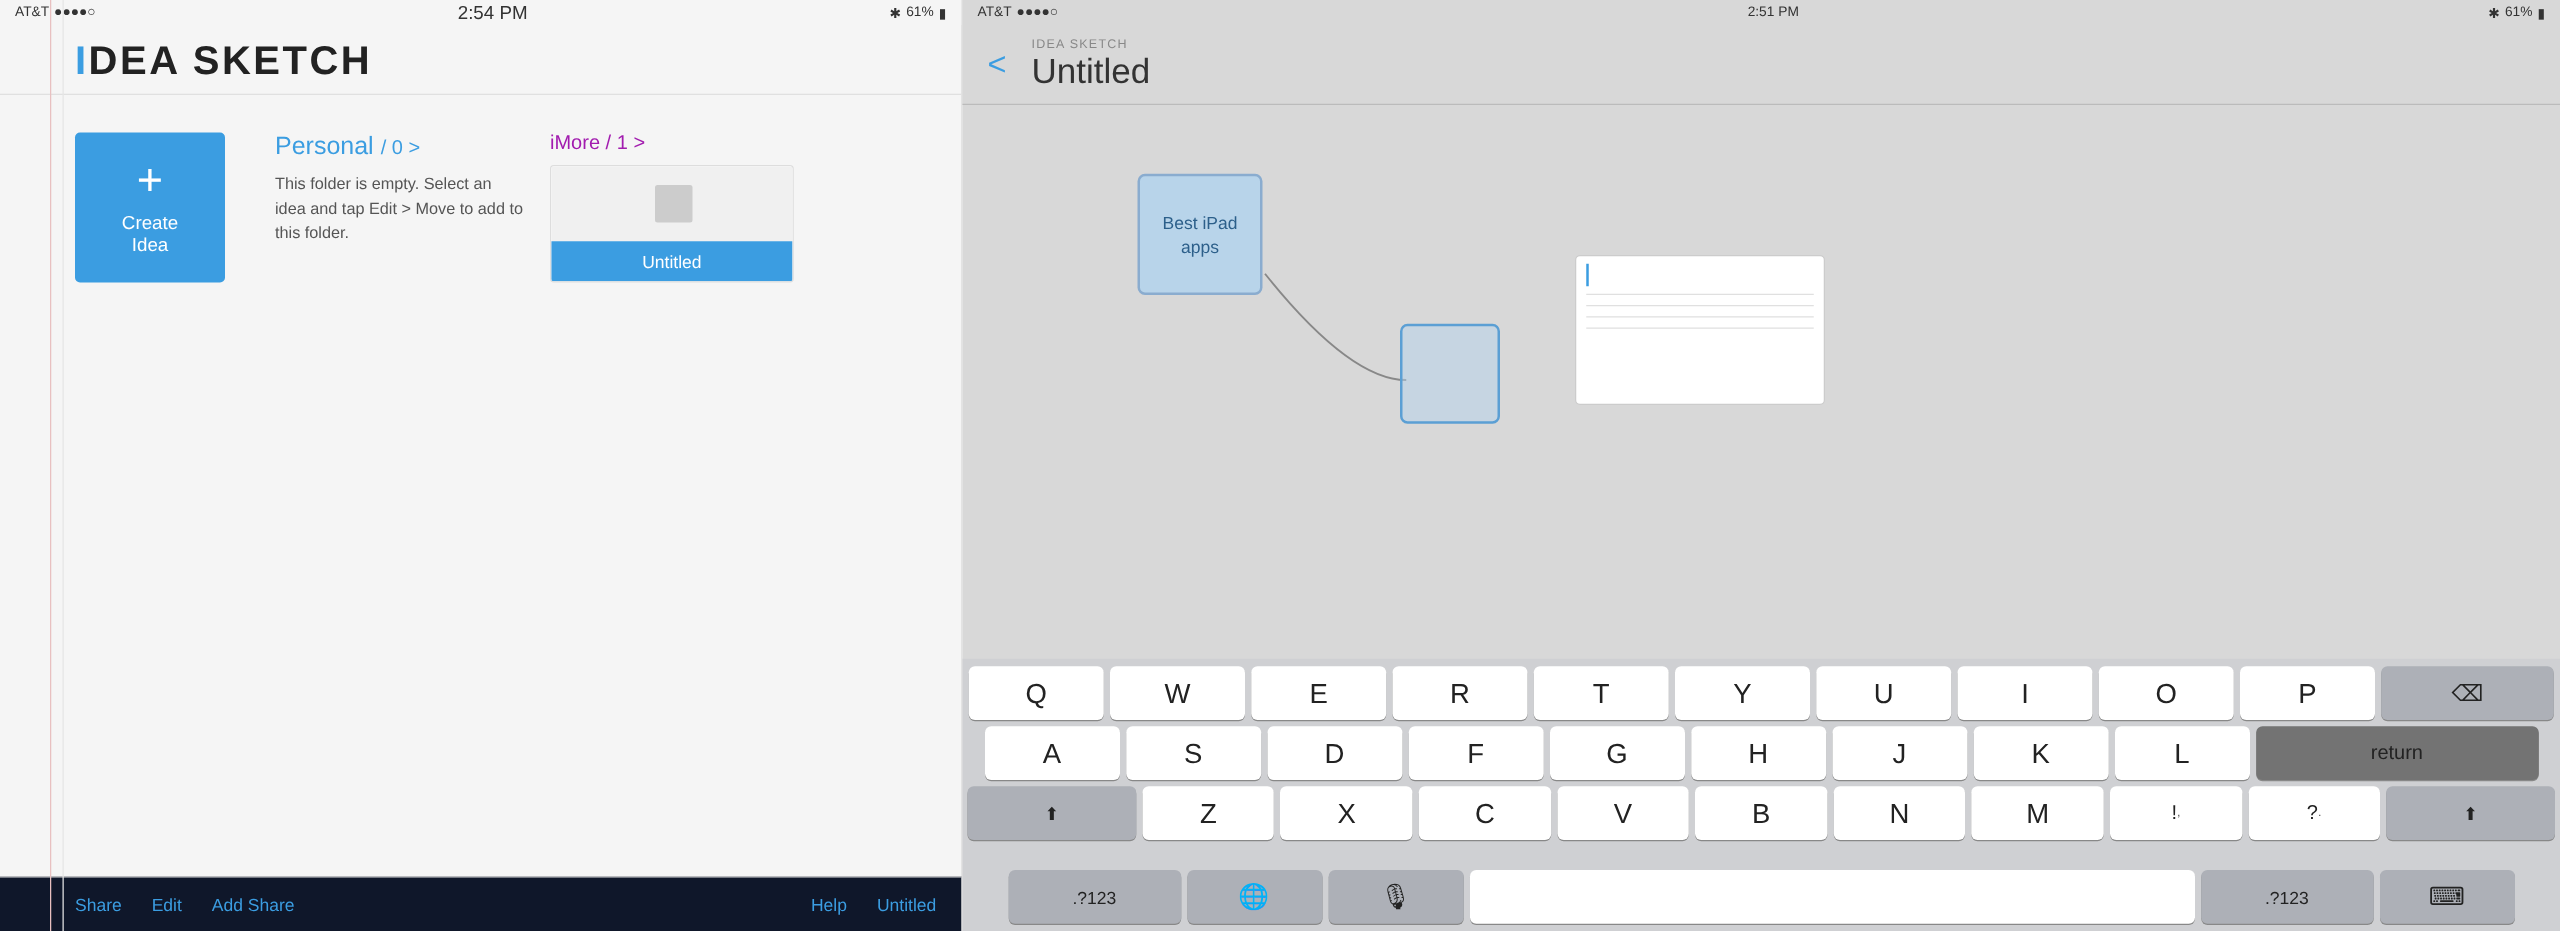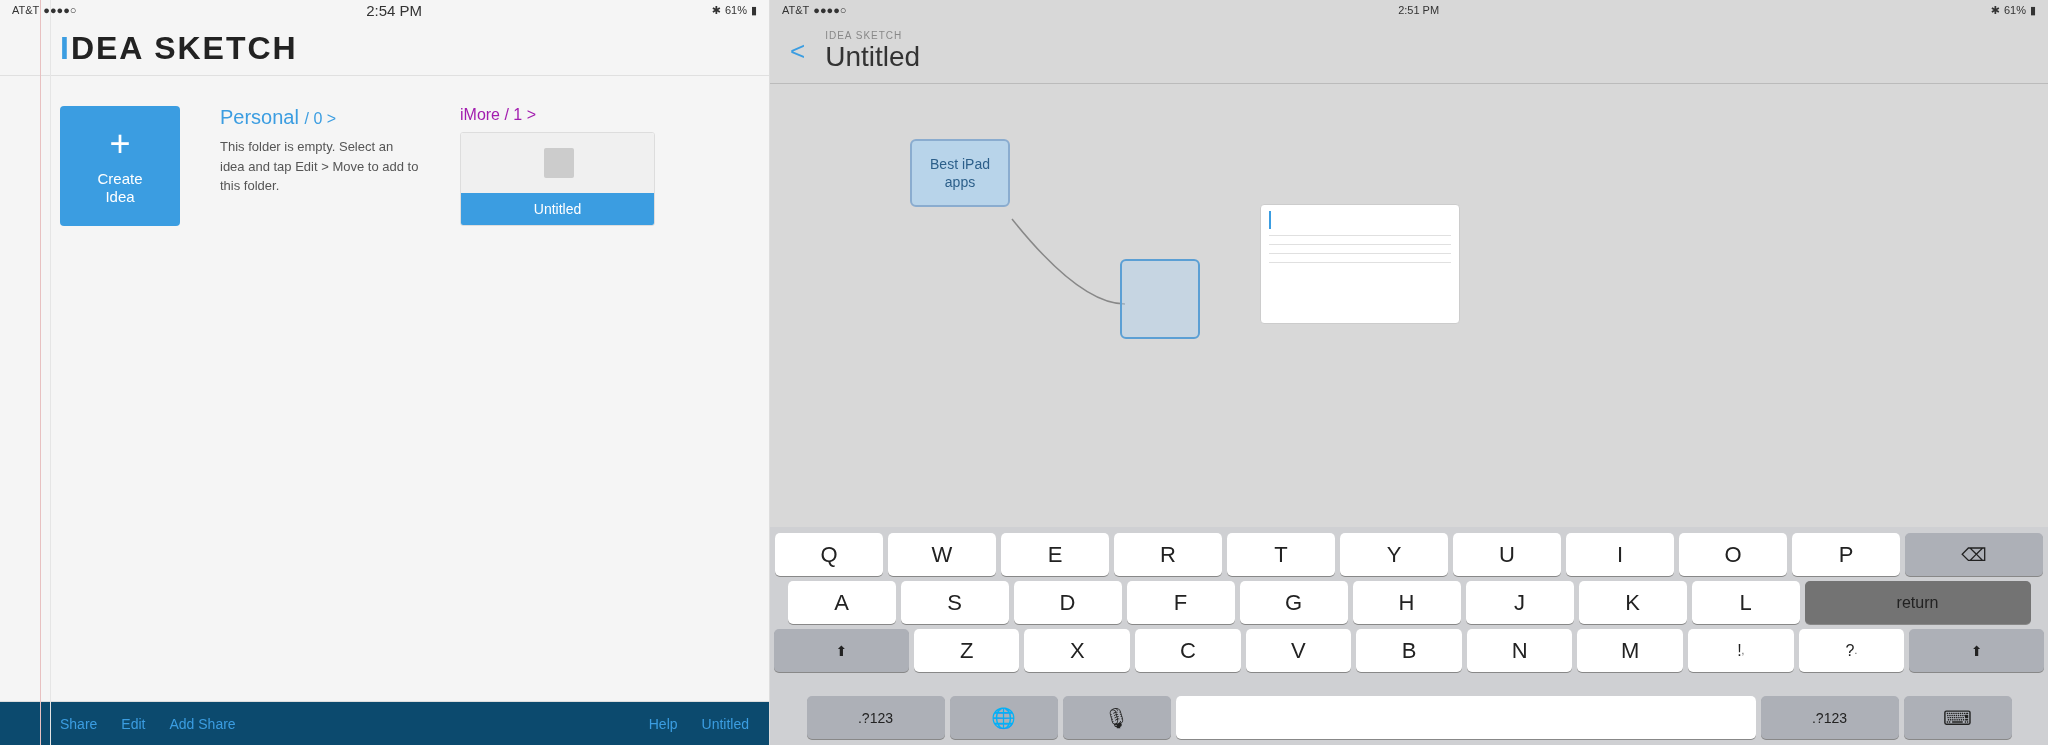--- a/index.html
+++ b/index.html
@@ -79,21 +79,21 @@
     }
     .create-idea-label {
       font-size: 15px;
       font-weight: 400;
       text-align: center;
       line-height: 1.2;
     }
 
     .folder-section {
       display: flex;
-      gap: 40px;
+      gap: 20px;
     }
 
     .folder-col {
       display: flex;
       flex-direction: column;
     }
 
     .folder-title {
       font-size: 20px;
       color: #3b9de1;
@@ -145,21 +145,21 @@
     .imore-card-label {
       background: #3b9de1;
       color: white;
       font-size: 14px;
       padding: 8px 10px;
       text-align: center;
     }
 
     .left-toolbar {
       height: 44px;
-      background: #0c4a6e;
+      background: #0f172a;
       border-top: 1px solid #ddd;
       display: flex;
       align-items: center;
       justify-content: space-between;
       padding: 0 20px 0 60px;
     }
     .left-toolbar-left { display: flex; gap: 24px; }
     .left-toolbar-right { display: flex; gap: 24px; }
     .toolbar-btn {
       font-size: 14px;
@@ -245,21 +245,21 @@
       position: relative;
       overflow: hidden;
     }
 
     
     .node-best-ipad {
       position: absolute;
       left: 140px;
       top: 55px;
       width: 100px;
-      height: 68px;
+      height: 97px;
       background: #b8d4ea;
       border: 2px solid #8aaccf;
       border-radius: 6px;
       display: flex;
       align-items: center;
       justify-content: center;
       font-size: 14px;
       color: #2c5f8a;
       text-align: center;
       padding: 6px;

